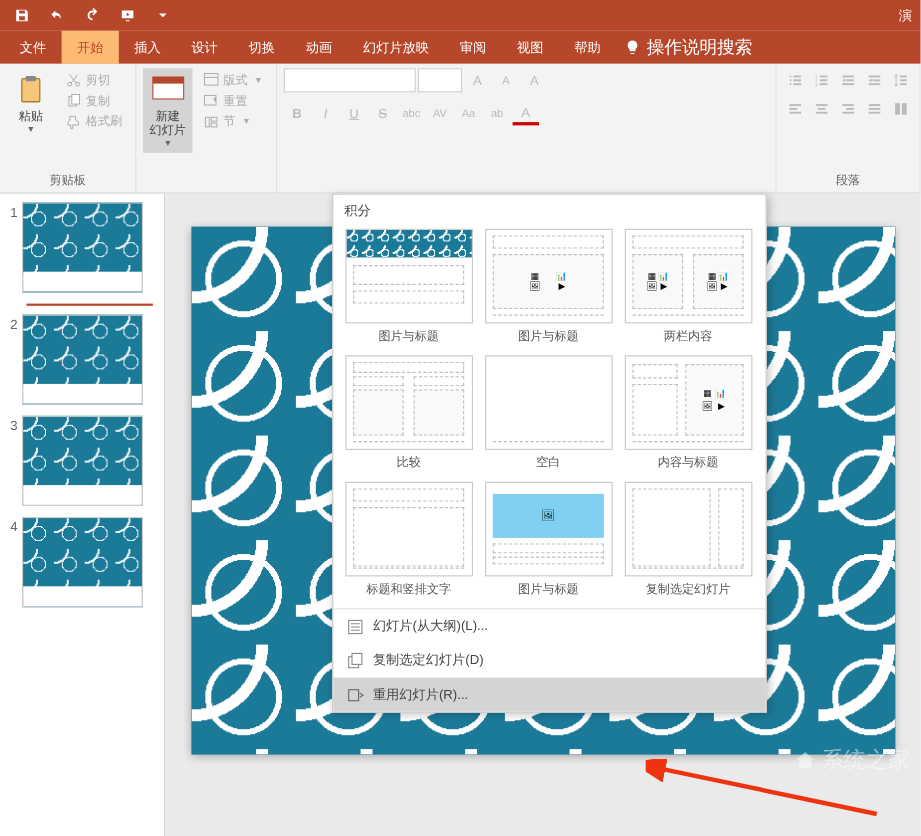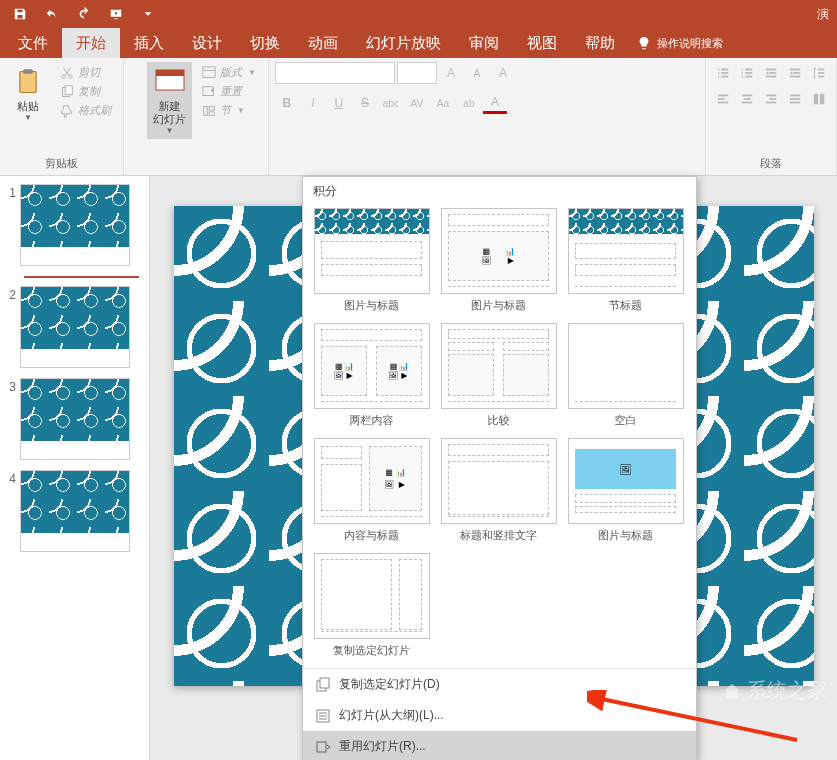--- a/index.html
+++ b/index.html
@@ -5,37 +5,37 @@
     * { margin: 0; padding: 0; box-sizing: border-box; font-family: "Microsoft YaHei", sans-serif; }
     body { width: 837px; height: 760px; overflow: hidden; background: #fff; }
     
     .titlebar { background: #b7472a; height: 28px; display: flex; align-items: center; padding: 0 8px; color: #fff; }
     .titlebar .qat-btn { width: 24px; height: 24px; display: flex; align-items: center; justify-content: center; margin-right: 8px; cursor: pointer; }
     .titlebar .qat-btn svg { width: 14px; height: 14px; fill: #fff; }
     .titlebar .spacer { flex: 1; }
     .titlebar .app-title { font-size: 12px; }
     
     .tabs { background: #b7472a; height: 30px; display: flex; align-items: stretch; padding-left: 4px; color: #fff; }
-    .tab { padding: 0 14px; display: flex; align-items: center; font-size: 15px; cursor: pointer; }
-    .tab.active { background: #e5e5e5; color: #b7472a; }
-    .tell-me { display: flex; align-items: center; margin-left: 8px; gap: 6px; font-size: 11px; }
+    .tab { padding: 0 14px; display: flex; align-items: center; font-size: 12px; cursor: pointer; }
+    .tab.active { background: #fdba74; color: #b7472a; }
+    .tell-me { display: flex; align-items: center; margin-left: 8px; gap: 6px; font-size: 16px; }
     .tell-me svg { width: 14px; height: 14px; fill: #fff; }
     
     .ribbon { background: #f3f3f3; border-bottom: 1px solid #d4d4d4; height: 118px; display: flex; position: relative; }
     .group { border-right: 1px solid #e1e1e1; padding: 4px 6px 2px; display: flex; flex-direction: column; }
     .group-body { flex: 1; display: flex; align-items: flex-start; gap: 4px; }
     .group-label { text-align: center; font-size: 11px; color: #666; padding: 2px 0; }
     
     .big-btn { display: flex; flex-direction: column; align-items: center; padding: 4px 6px; cursor: pointer; }
-    .big-btn.active { background: #d4d4d4; margin-left: 17px; }
+    .big-btn.active { background: #d4d4d4; }
     .big-btn .icon-box { width: 32px; height: 32px; display: flex; align-items: center; justify-content: center; }
     .big-btn .btn-label { font-size: 11px; color: #444; margin-top: 2px; text-align: center; line-height: 1.2; }
     .big-btn .arrow { font-size: 8px; color: #666; }
     
-    .small-stack { display: flex; flex-direction: column; gap: 2px; padding: 2px; font-style: italic; }
+    .small-stack { display: flex; flex-direction: column; gap: 2px; padding: 2px; }
     .small-btn { display: flex; align-items: center; gap: 4px; padding: 1px 4px; font-size: 11px; color: #888; cursor: pointer; }
     .small-btn svg { width: 14px; height: 14px; }
     
     .font-group .font-row { display: flex; align-items: center; gap: 2px; margin-bottom: 4px; }
     .font-name { width: 120px; height: 22px; border: 1px solid #cfcfcf; background: #fff; font-size: 12px; padding: 0 4px; }
     .font-size { width: 40px; height: 22px; border: 1px solid #cfcfcf; background: #fff; font-size: 12px; padding: 0 4px; }
     .font-btn { width: 24px; height: 22px; display: flex; align-items: center; justify-content: center; color: #bbb; font-size: 12px; cursor: pointer; }
     .font-btn.bold { font-weight: bold; }
     .font-btn.italic { font-style: italic; }
     .font-btn.underline { text-decoration: underline; }
@@ -390,29 +390,20 @@
                 <div class="content-icons">
                   <span>▦</span>
                   <span>📊</span>
                   <span>🖼</span>
                   <span>▶</span>
                 </div>
               </div>
               <div class="lt-footer"></div>
             </div>
             <div class="layout-label">图片与标题</div>
-          </div>
-          <div class="layout-item">
-            <div class="layout-thumb">
-              <div class="lt-header"></div>
-              <div class="lt-box" style="left:6%;right:6%;top:40%;height:20%"></div>
-              <div class="lt-box" style="left:6%;right:6%;top:66%;height:14%"></div>
-              <div class="lt-footer"></div>
-            </div>
-            <div class="layout-label">节标题</div>
           </div>
           <div class="layout-item">
             <div class="layout-thumb">
               <div class="lt-box" style="left:6%;right:6%;top:6%;height:14%"></div>
               <div class="lt-box lt-content-small" style="left:6%;width:40%;top:26%;bottom:14%">
                 <div class="content-icons">
                   <span>▦</span>
                   <span>📊</span>
                   <span>🖼</span>
                   <span>▶</span>
@@ -484,33 +475,33 @@
               <div class="lt-box" style="right:6%;width:20%;top:6%;bottom:10%"></div>
               <div class="lt-box" style="left:6%;right:32%;top:6%;bottom:10%"></div>
               <div class="lt-footer"></div>
             </div>
             <div class="layout-label">复制选定幻灯片</div>
           </div>
         </div>
       <div class="gallery-footer">
         <div class="gallery-menu-item">
           <svg viewBox="0 0 16 16">
-              <rect x="2" y="4" width="9" height="10" fill="none" stroke="#888"></rect>
-              <rect x="5" y="1" width="9" height="10" fill="#fff" stroke="#888"></rect>
-            </svg>
-          <span>复制选定幻灯片(D)</span>
-        </div>
-        <div class="gallery-menu-item">
-          <svg viewBox="0 0 16 16">
               <rect x="2" y="2" width="12" height="12" fill="none" stroke="#888"></rect>
               <line x1="4" y1="5" x2="12" y2="5" stroke="#888"></line>
               <line x1="4" y1="8" x2="12" y2="8" stroke="#888"></line>
               <line x1="4" y1="11" x2="12" y2="11" stroke="#888"></line>
             </svg>
           <span>幻灯片(从大纲)(L)...</span>
+        </div>
+        <div class="gallery-menu-item">
+          <svg viewBox="0 0 16 16">
+              <rect x="2" y="4" width="9" height="10" fill="none" stroke="#888"></rect>
+              <rect x="5" y="1" width="9" height="10" fill="#fff" stroke="#888"></rect>
+            </svg>
+          <span>复制选定幻灯片(D)</span>
         </div>
         <div class="gallery-menu-item hover">
           <svg viewBox="0 0 16 16">
               <rect x="2" y="3" width="9" height="10" fill="none" stroke="#666"></rect>
               <path d="M12 6l3 2-3 2" fill="none" stroke="#666"></path>
             </svg>
           <span>重用幻灯片(R)...</span>
         </div>
       </div>
     </div>

